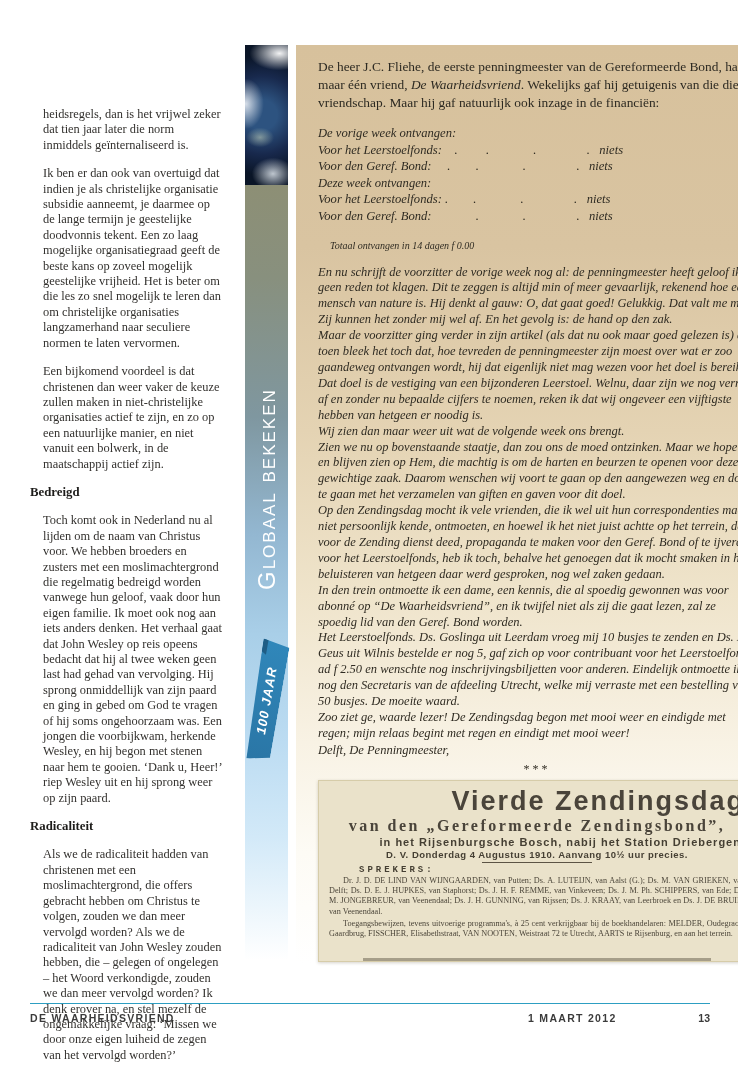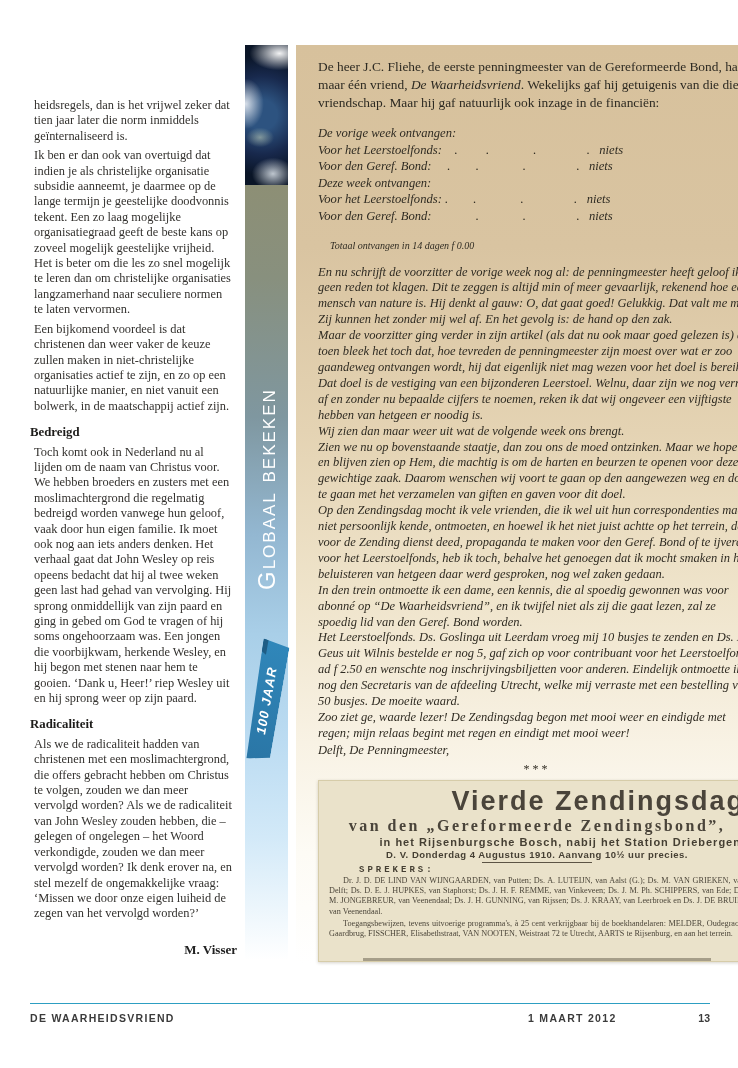--- a/index.html
+++ b/index.html
@@ -2,21 +2,21 @@
 <html><head>
 <meta charset="utf-8">
 <style>
   html,body{margin:0;padding:0;}
   body{width:738px;height:1068px;position:relative;background:#ffffff;
        font-family:"Liberation Serif", serif;color:#2e2c28;overflow:hidden;}
 
   
   .left-col{position:absolute;left:30px;top:94px;width:207px;
             font-size:12.4px;line-height:15.4px;color:#33312e;}
-  .left-col p{margin:4px;}
+  .left-col p{margin:13px;}
   .left-col h3{margin:11px 0 0 0;font-size:12.8px;line-height:15.4px;color:#1d1c1a;}
   .author{margin-top:20px;text-align:right;font-family:Liberation Serif, serif;
           font-weight:bold;font-size:13px;color:#222;}
 
   
   .banner{position:absolute;left:245px;top:45px;width:43px;height:915px;}
   .earth{position:absolute;left:0;top:0;width:43px;height:140px;
          background-color:#0e1c38;
          background-image:
            radial-gradient(ellipse 46px 26px at 80% 6%, rgba(255,255,255,.95), rgba(255,255,255,0) 65%),

